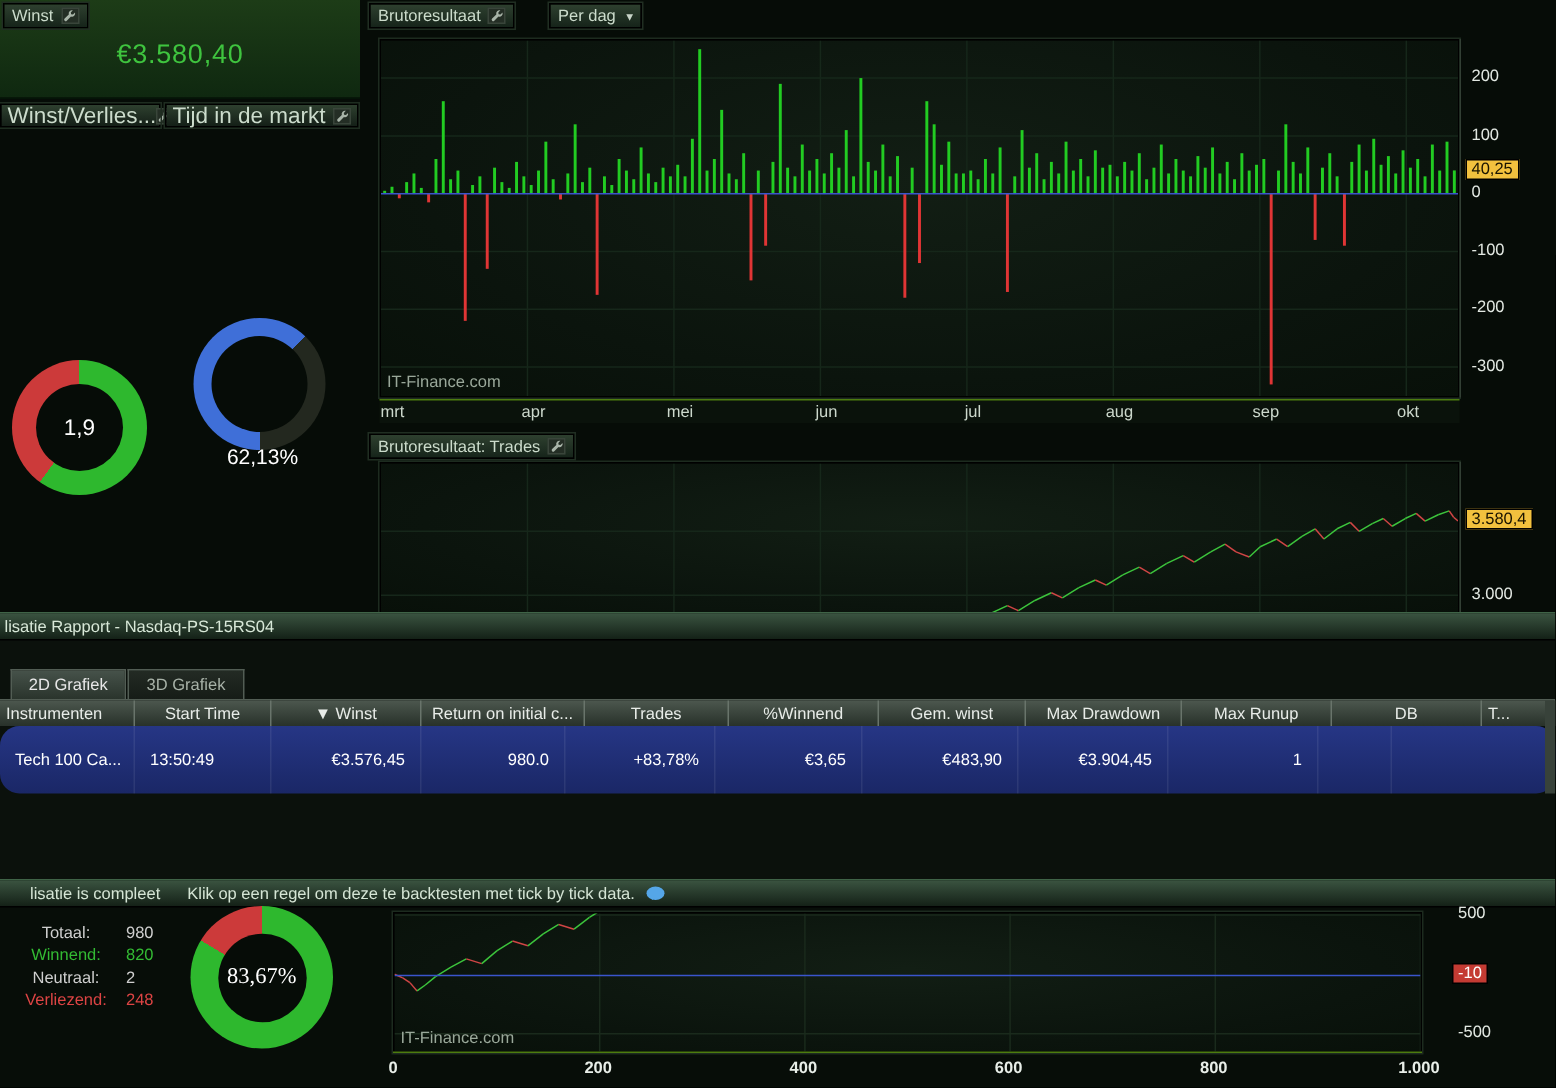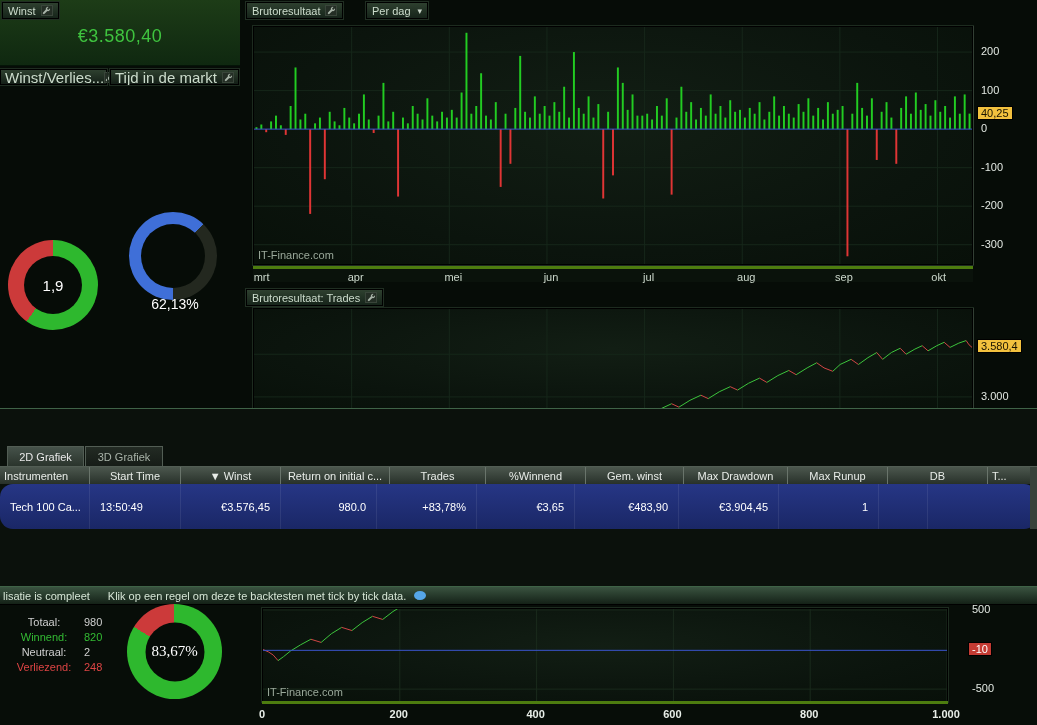--- a/index.html
+++ b/index.html
@@ -41,21 +41,21 @@
     background:radial-gradient(ellipse at 50% 40%, #121e14 0%, #0b140d 65%, #081009 100%); }
   .plot svg { display:block; }
   .watermark { position:absolute; left:4px; bottom:3px; color:#9aa89a; font-size:11px; }
   .yaxis { position:absolute; }
   .ytick { position:absolute; left:7px; transform:translateY(-50%); color:#e2e8e2; font-size:11px; white-space:nowrap; }
   .ybadge { position:absolute; left:3px; transform:translateY(-50%); font-size:11px;
     padding:0 3px; border:1px solid #000; white-space:nowrap; }
   .badge-yellow { background:#f2c13e; color:#1a1400; }
   .badge-red { background:#c43b33; color:#fff; }
   #yaxis0, #yaxis1 { border-left:1px solid #323f34; }
-  .xstrip { position:absolute; height:16px; background:#0a120b; border-top:3px solid #4d7c0f; }
+  .xstrip { position:absolute; height:16px; background:#0a120b; border-top:1px solid #4d7c0f; }
   .xtick { position:absolute; top:2px; transform:translateX(-50%); color:#ccd8cc; font-size:11px; white-space:nowrap; }
   .xstrip.bold .xtick { font-weight:bold; color:#e8eee8; top:4px; }
   #xstrip2 { background:transparent; }
   
   #report { position:absolute; left:0; top:408px; width:1037px; height:178px;
     background:#0b110c; border-top:1px solid #3f6347; }
   #report-title { height:18px; display:flex; align-items:center; padding-left:3px;
     background:linear-gradient(#3a5340,#142117); border-bottom:1px solid #000;
     color:#d8e8d8; font-size:11px; }
   #tabs-row { position:absolute; left:0; top:37px; width:1037px; height:21px;
@@ -69,21 +69,21 @@
   .th { flex:none; display:flex; align-items:center; font-size:11px; color:#e8ece8;
     border-right:1px solid #69746b; padding:0 4px; overflow:hidden; white-space:nowrap; }
   #trow { position:absolute; left:0; top:75px; width:1037px; height:45px; display:flex;
     background:linear-gradient(#263685,#1a2766);border-radius:13px; }
   .td { flex:none; display:flex; align-items:center; font-size:11px; color:#fff;
     border-right:1px solid rgba(255,255,255,0.08); padding:0 10px; overflow:hidden; white-space:nowrap; }
   #tscroll { position:absolute; right:0; top:58px; width:7px; height:62px; background:#38423a; }
   
   #bottom { position:absolute; left:0; top:586px; width:1037px; height:139px;
     background:#070d08; border-top:1px solid #3f6347; }
-  #status-bar { height:18px; display:flex; align-items:center; padding-left:3px;
+  #status-bar { height:18px; display:flex; align-items:center; padding-left:20px;
     background:linear-gradient(#3a5340,#142117); border-bottom:1px solid #000;
     color:#d5e5d5; font-size:11px; }
   #status-bar .msg { margin-left:18px; }
   .bubble { position:relative; width:12px; height:9px; margin-left:8px;
     background:#55a6e8; border-radius:6px / 4.5px; display:inline-block; }
   .bubble::after { content:""; position:absolute; left:2px; bottom:-3px;
     border:3px solid transparent; border-top-color:#55a6e8; border-left-width:2px; border-right-width:2px; }
   #stats { position:absolute; left:8px; top:28px; width:104px; }
   .stat-row { display:flex; width:104px; gap:4px; font-size:11px; line-height:15px; }
   .sl { flex:1; text-align:center; }
@@ -395,20 +395,21 @@
         <line x1="712.1387755102041" y1="31.577586206896555" x2="715.069387755102" y2="35.8448275862069" stroke="#d04545" stroke-width="1"></line>
         <line x1="715.069387755102" y1="35.8448275862069" x2="718" y2="38.37103448275862" stroke="#d04545" stroke-width="1"></line>
       </svg>
   </div>
   <div class="yaxis" id="yaxis1">
       <span class="ytick" style="top: 87.9052px;">3.000</span>
       <span class="ybadge badge-yellow" style="top: 38.371px;">3.580,4</span>
     </div>
 
   <div id="report">
+    <div id="report-title">lisatie Rapport - Nasdaq-PS-15RS04</div>
     <div id="tabs-row">
       <div class="tab active" style="left:7px;width:77px">2D Grafiek</div>
       <div class="tab inactive" style="left:85px;width:78px">3D Grafiek</div>
     </div>
     <div id="thead">
         <div class="th" style="width: 90px; justify-content: flex-start;">Instrumenten</div>
         <div class="th" style="width: 91px; justify-content: center;">Start Time</div>
         <div class="th" style="width: 100px; justify-content: center;">▼ Winst</div>
         <div class="th" style="width: 109px; justify-content: center;">Return on initial c...</div>
         <div class="th" style="width: 96px; justify-content: center;">Trades</div>

